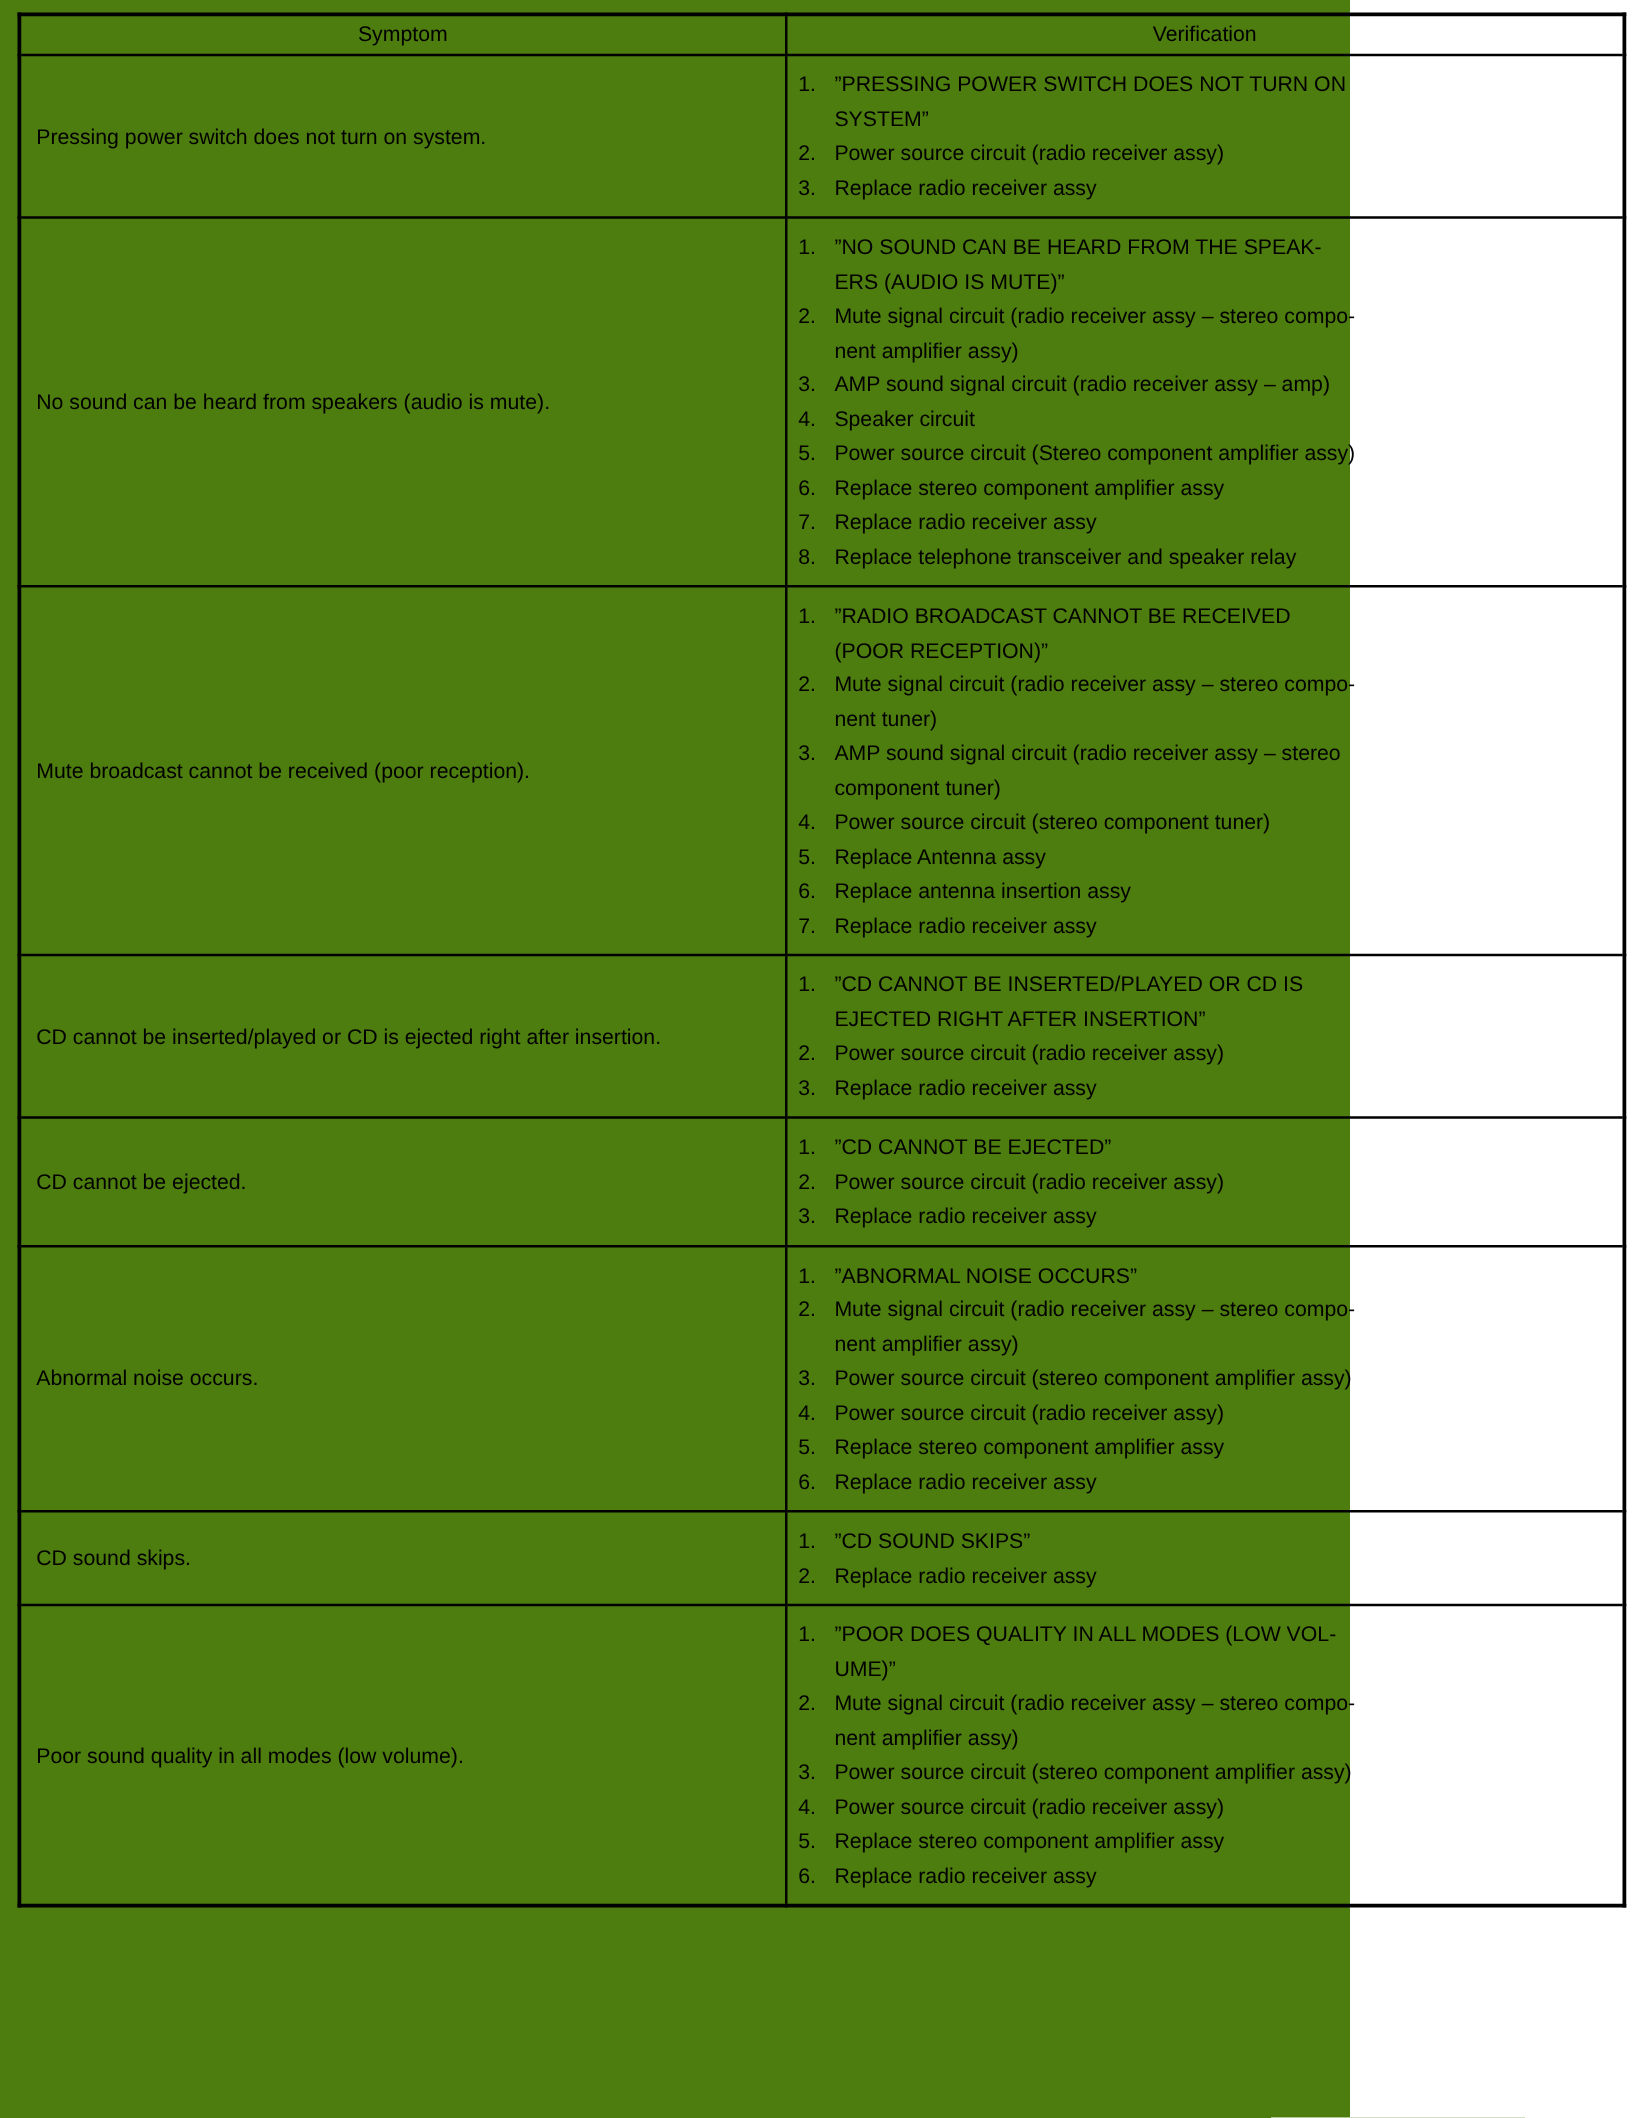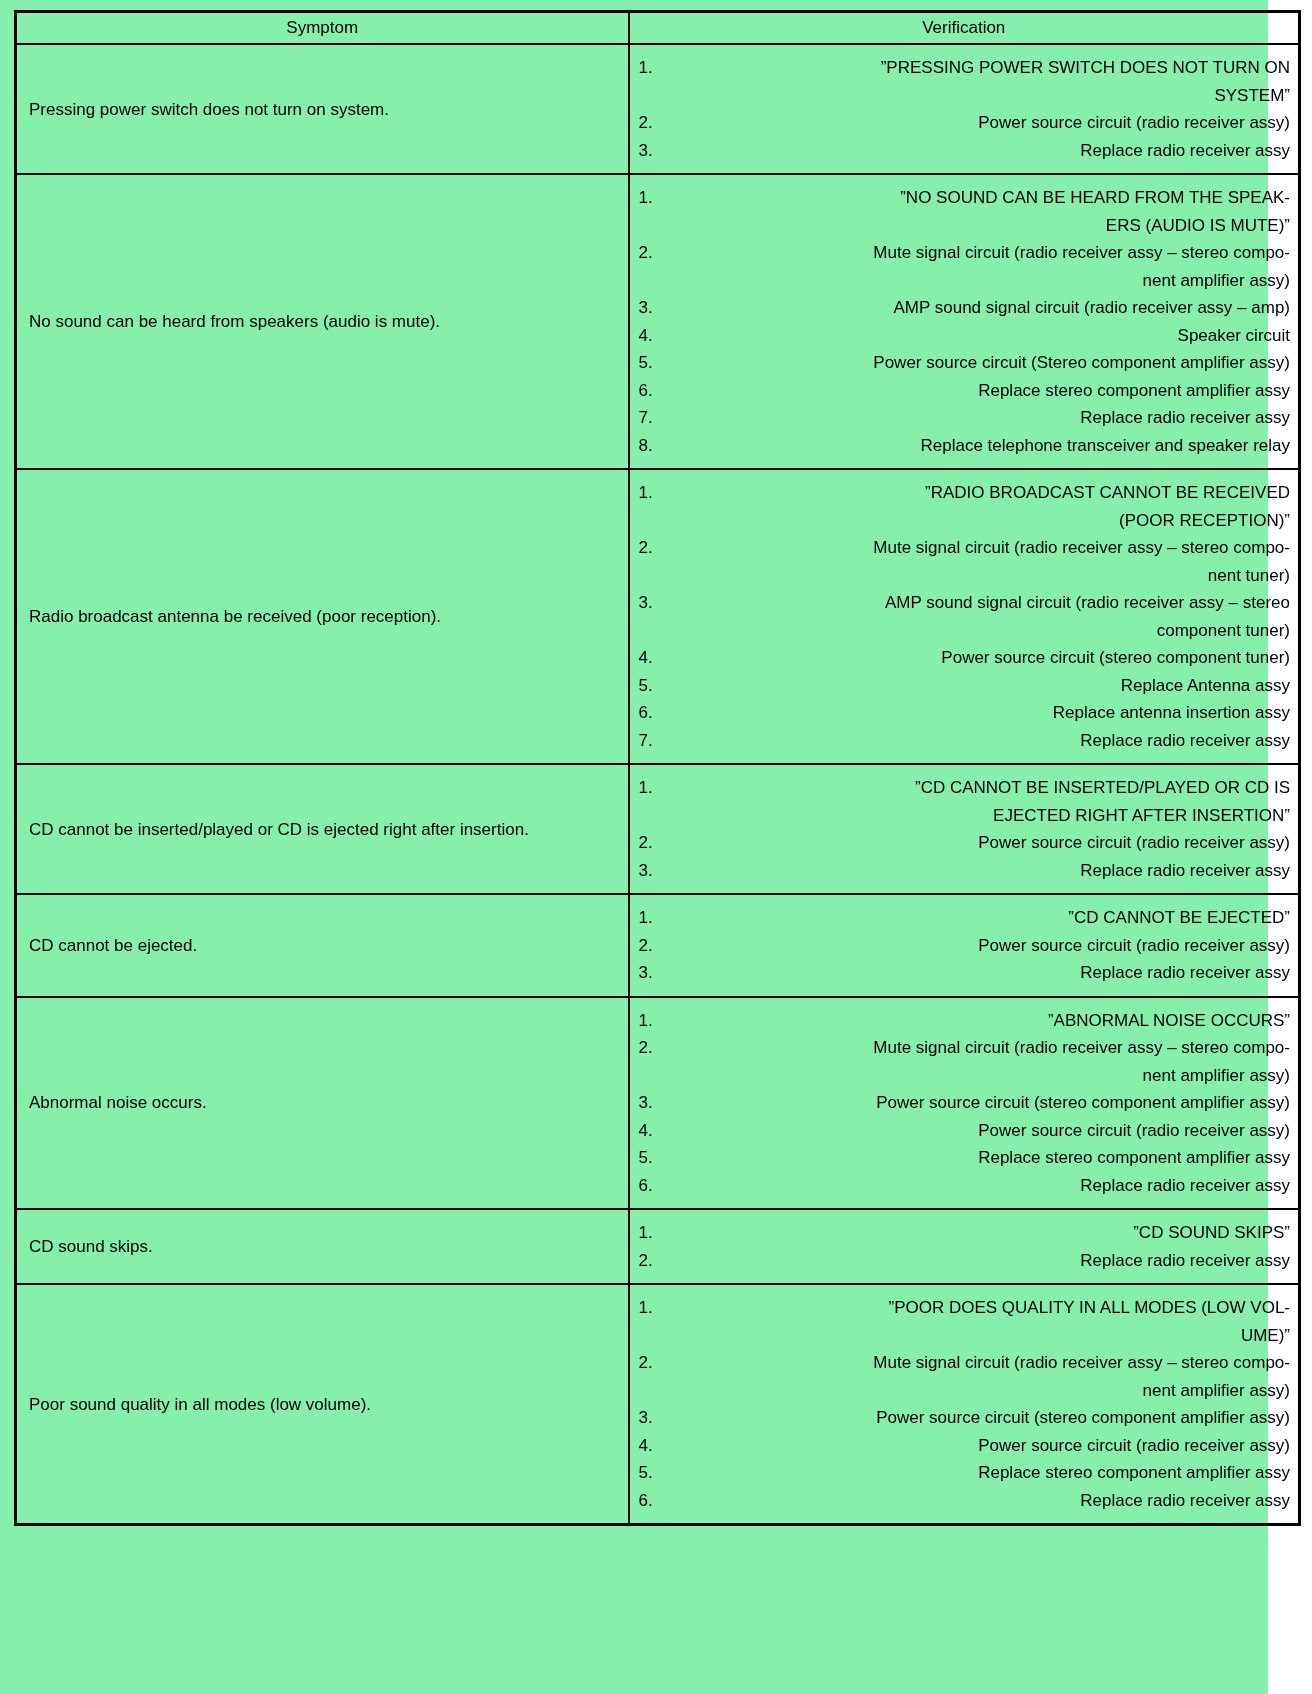--- a/index.html
+++ b/index.html
@@ -3,23 +3,23 @@
 <meta charset="utf-8">
 <style>
   html, body {
     margin: 0;
     padding: 0;
     background: #ffffff;
     color: #000000;
     font-family: "Liberation Sans", sans-serif;
   }
   .page {
-    width: 1268px;
+    width: 1080px;
     height: 1694px;
-    background: #86efac;
+    background: #4d7c0f;
     box-sizing: border-box;
     padding: 10px 14px;
   }
   table.troubleshooting {
     border-collapse: collapse;
     width: 1284px;
     table-layout: fixed;
     border: 3px solid #000;
   }
   col.col-symptom { width: 613px; }
@@ -52,21 +52,20 @@
   .step .num {
     flex: 0 0 29px;
   }
   .step .txt {
     flex: 1 1 auto;
     min-width: 0;
   }
   .step .txt div {
     white-space: nowrap;
     overflow: visible;
-    text-align: right;
   }
 </style>
 </head>
 <body>
 
 <div class="page">
   <table class="troubleshooting">
     <colgroup>
       <col class="col-symptom">
       <col class="col-verification">
@@ -156,21 +155,21 @@
             <div class="step">
               <span class="num">8.</span>
               <span class="txt">
                 <div>Replace telephone transceiver and speaker relay</div>
               </span>
             </div>
           </td>
         </tr>
         <tr>
           <td class="symptom">
-            <div>Radio broadcast antenna be received (poor reception).</div>
+            <div>Mute broadcast cannot be received (poor reception).</div>
           </td>
           <td class="verification">
             <div class="step">
               <span class="num">1.</span>
               <span class="txt">
                 <div>”RADIO BROADCAST CANNOT BE RECEIVED</div>
                 <div>(POOR RECEPTION)”</div>
               </span>
             </div>
             <div class="step">

